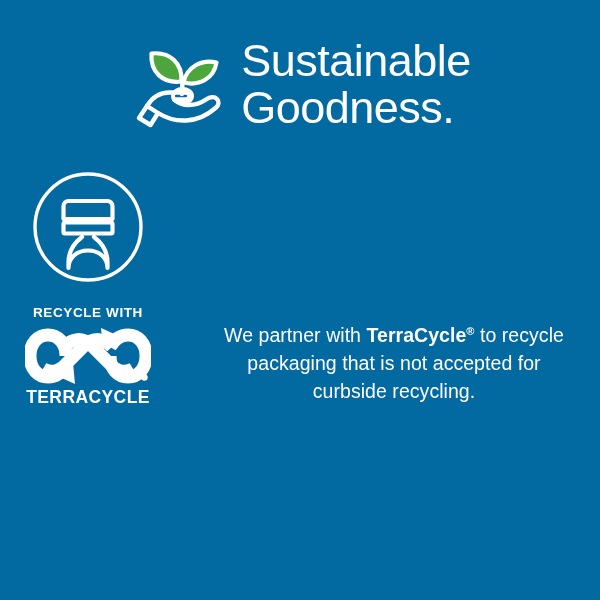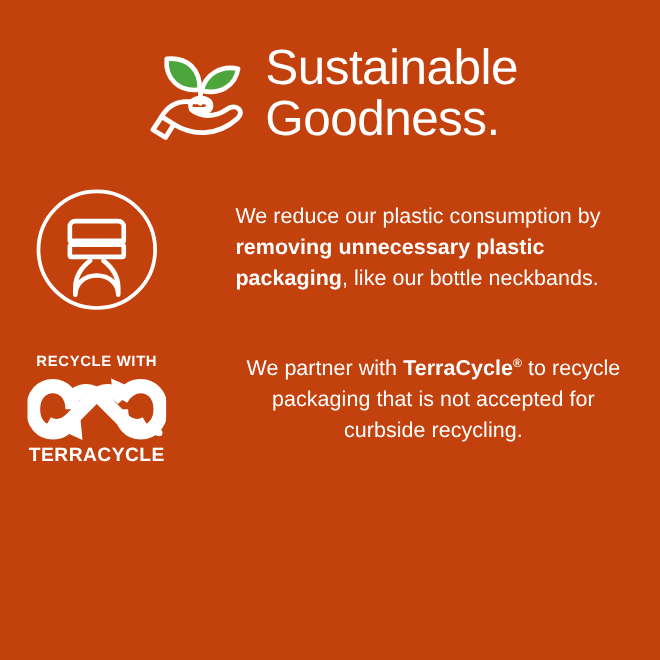--- a/index.html
+++ b/index.html
@@ -67,21 +67,21 @@
   .icon-cell {
     flex: 0 0 176px;
     width: 176px;
     height: 118px;
     display: flex;
     align-items: flex-start;
     justify-content: center;
     padding-top: 0px;
     box-sizing: border-box;
   }
-  #row-1 .icon-cell { align-items: flex-start; margin-top: 16px; }
+  #row-1 .icon-cell { align-items: flex-start; }
 
   .text-cell {
     flex: 1 1 auto;
     padding-left: 38px;
     box-sizing: border-box;
   }
   .body-text {
     color: #ffffff;
     font-size: 19.5px;
     line-height: 28px;
@@ -130,21 +130,21 @@
     letter-spacing: 0.4px;
     line-height: 19px;
     margin: 1px 0 0 0;
   }
 
   .circle-icon { display: block; }
 </style>
 </head>
 <body style="background: rgb(43, 60, 136);">
 
-<div class="poster" style="background: #c2410c;">
+<div class="poster" style="background: #0369a1;">
 
   <div class="header">
     <span class="header-icon">
       <svg class="header-icon" viewBox="0 0 104 104" xmlns="http://www.w3.org/2000/svg">
 
         <path d="M52.5 47.5 C 34 50 21 38 22.5 19.5 C 41.5 17.5 53.5 29.5 52.5 47.5 Z" fill="#4ca63c" stroke="#ffffff" stroke-width="4.2" stroke-linejoin="round"></path>
 
         <path d="M54.5 48.5 C 57.5 33.5 72 25 87.5 28.5 C 85 44 71 52.5 54.5 48.5 Z" fill="#4ca63c" stroke="#ffffff" stroke-width="4.2" stroke-linejoin="round"></path>
 
         <path d="M53.5 47 L 53 60" fill="none" stroke="#ffffff" stroke-width="4.4" stroke-linecap="round"></path>
@@ -170,23 +170,20 @@
 
           <path d="M37.5 31 h39 a5 5 0 0 1 5 5 v13 h-49 v-13 a5 5 0 0 1 5 -5 z" fill="none" stroke="#ffffff" stroke-width="4.2" stroke-linejoin="round"></path>
 
           <rect x="32.5" y="52.5" width="49" height="11" rx="1.5" fill="none" stroke="#ffffff" stroke-width="4.2" stroke-linejoin="round"></rect>
 
           <path d="M37 67 C 28.5 73.5 23.5 82 23.5 92 L 23.5 98
                    C 23.5 88 31.5 80.5 43 80.5 C 54.5 80.5 62.5 88 62.5 98
                    L 62.5 92 C 62.5 82 57.5 73.5 49 67" fill="none" stroke="#ffffff" stroke-width="4.2" stroke-linecap="round" stroke-linejoin="round" transform="translate(14,0)"></path>
         </svg>
       </span>
-    </div>
-    <div class="text-cell">
-      <p class="body-text">We reduce our plastic consumption by <b>removing unnecessary plastic packaging</b>, like our bottle neckbands.</p>
     </div>
   </div>
 
   <div class="row" id="row-1">
     <div class="icon-cell">
       <div class="tc-lockup">
         <p class="tc-top">RECYCLE WITH</p>
         <span>
           <svg class="tc-mark" viewBox="0 0 126 62" xmlns="http://www.w3.org/2000/svg">
 

